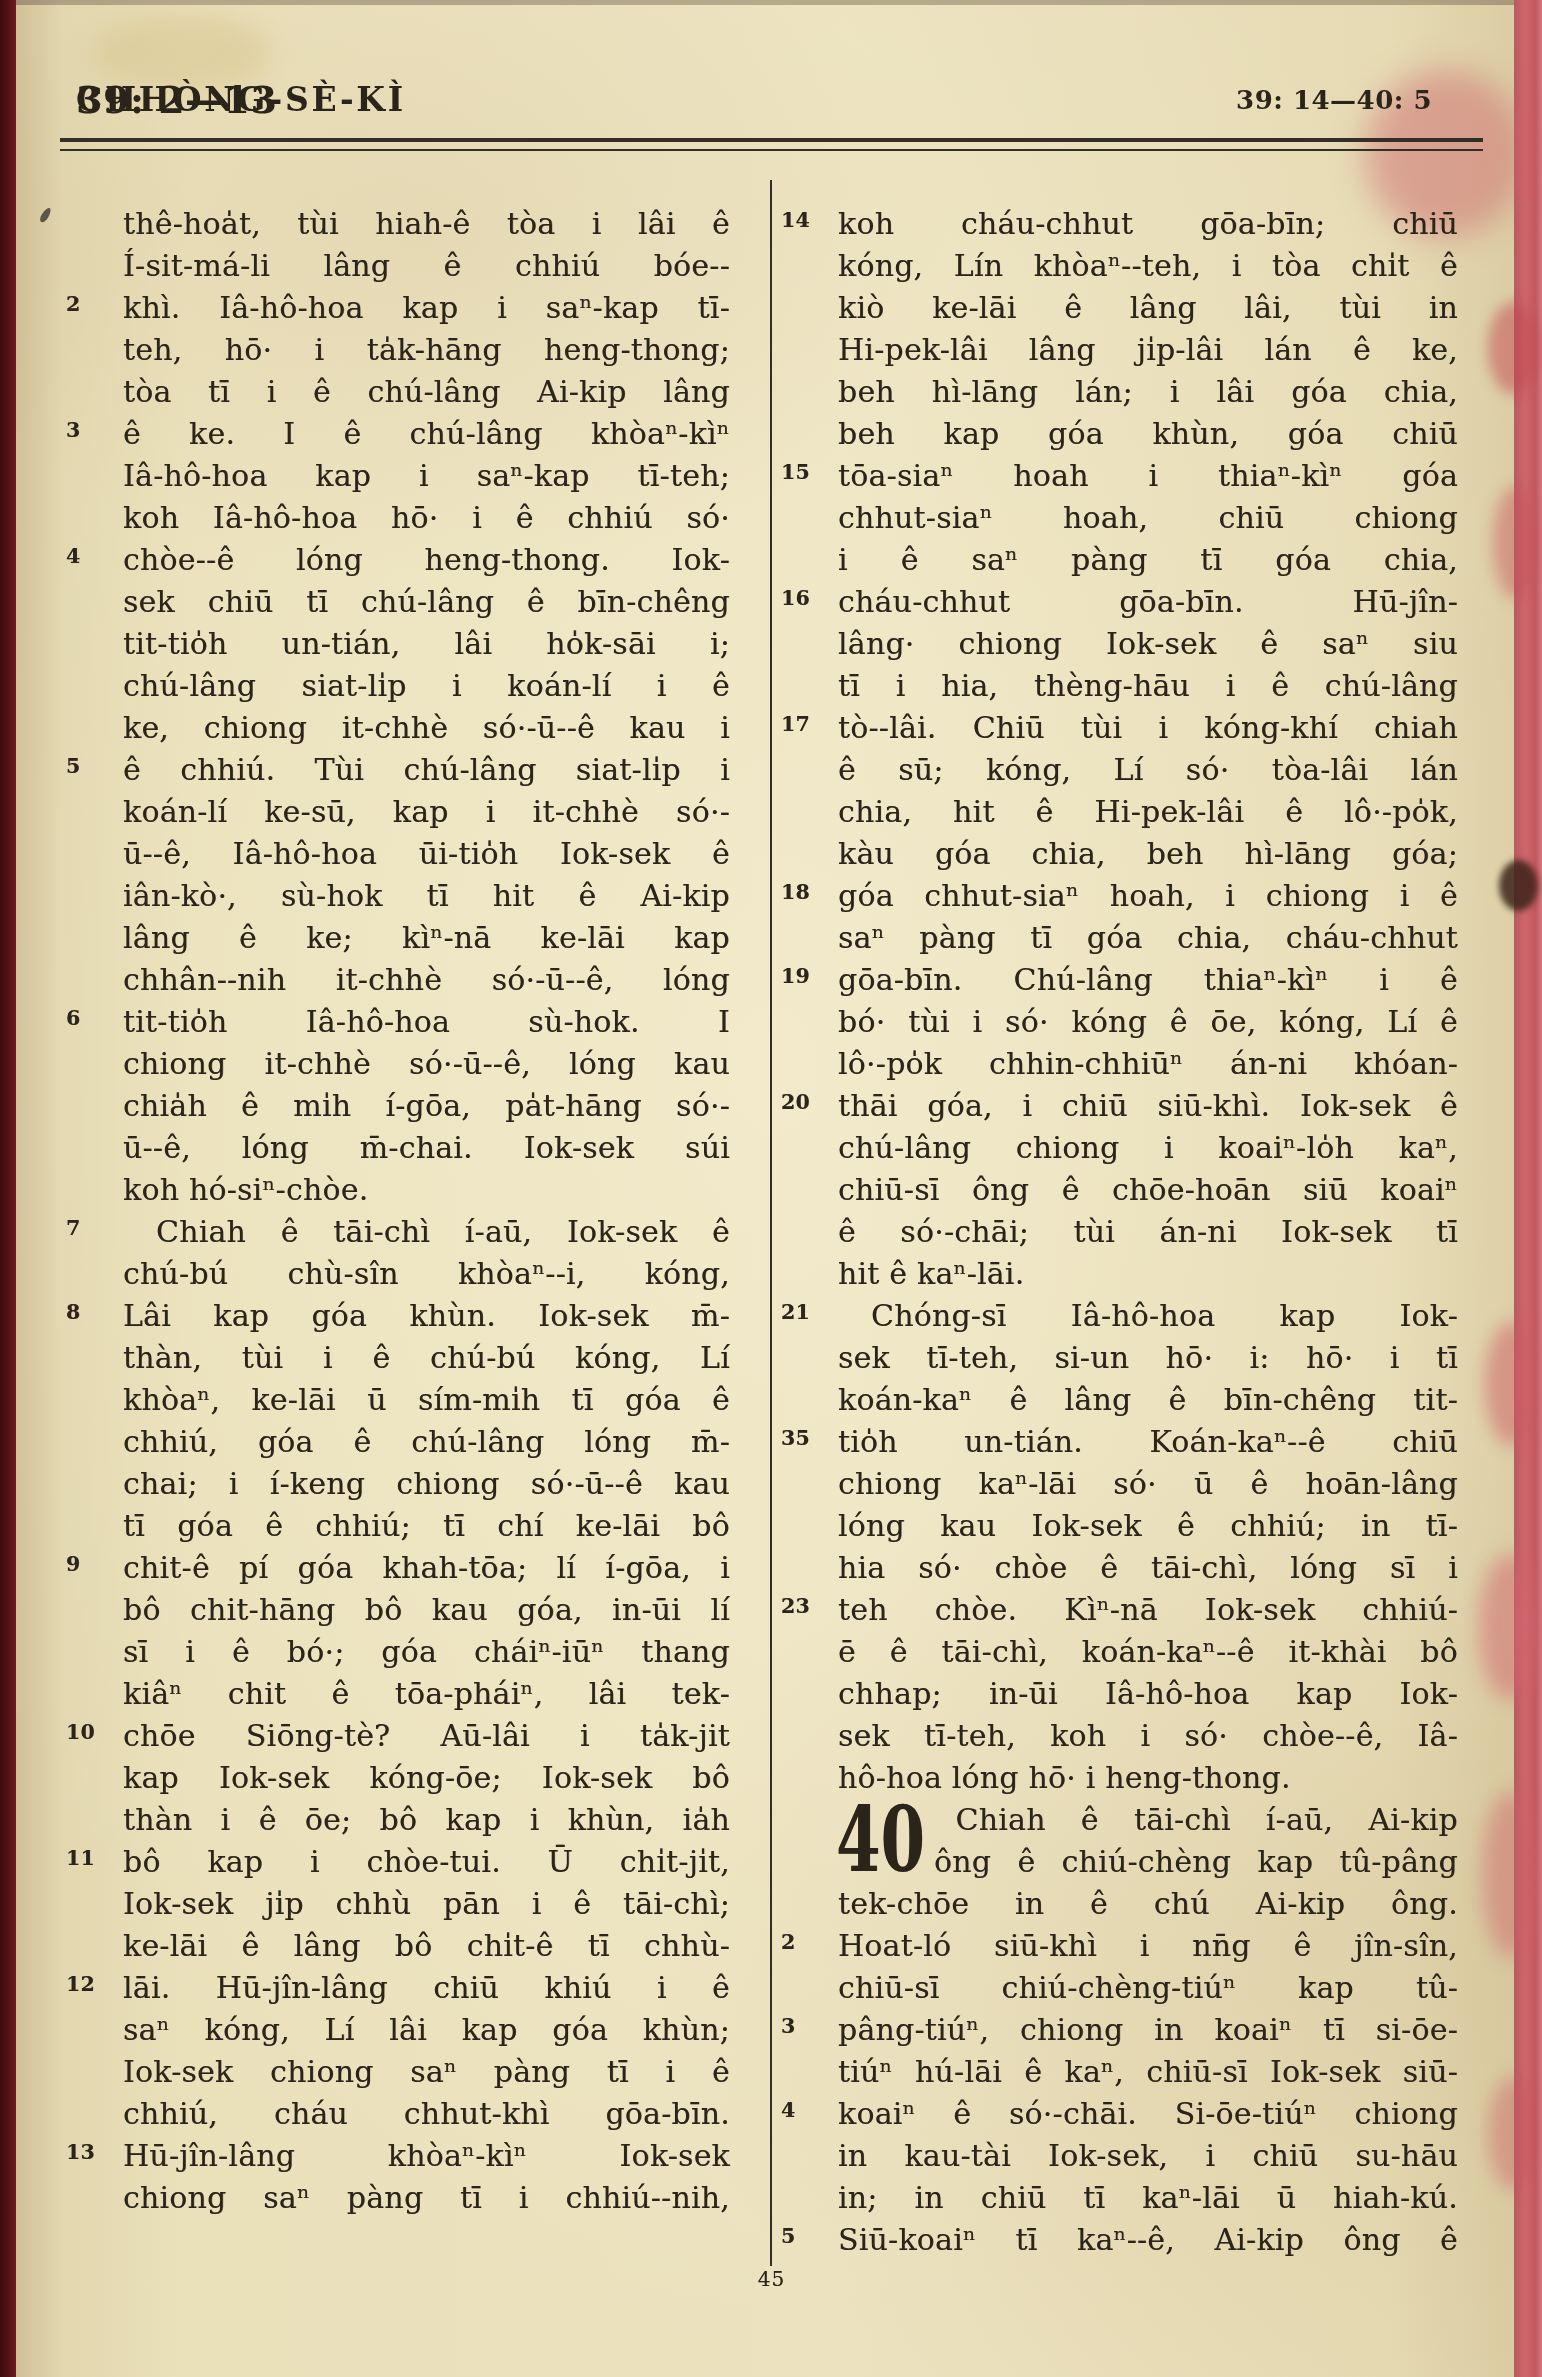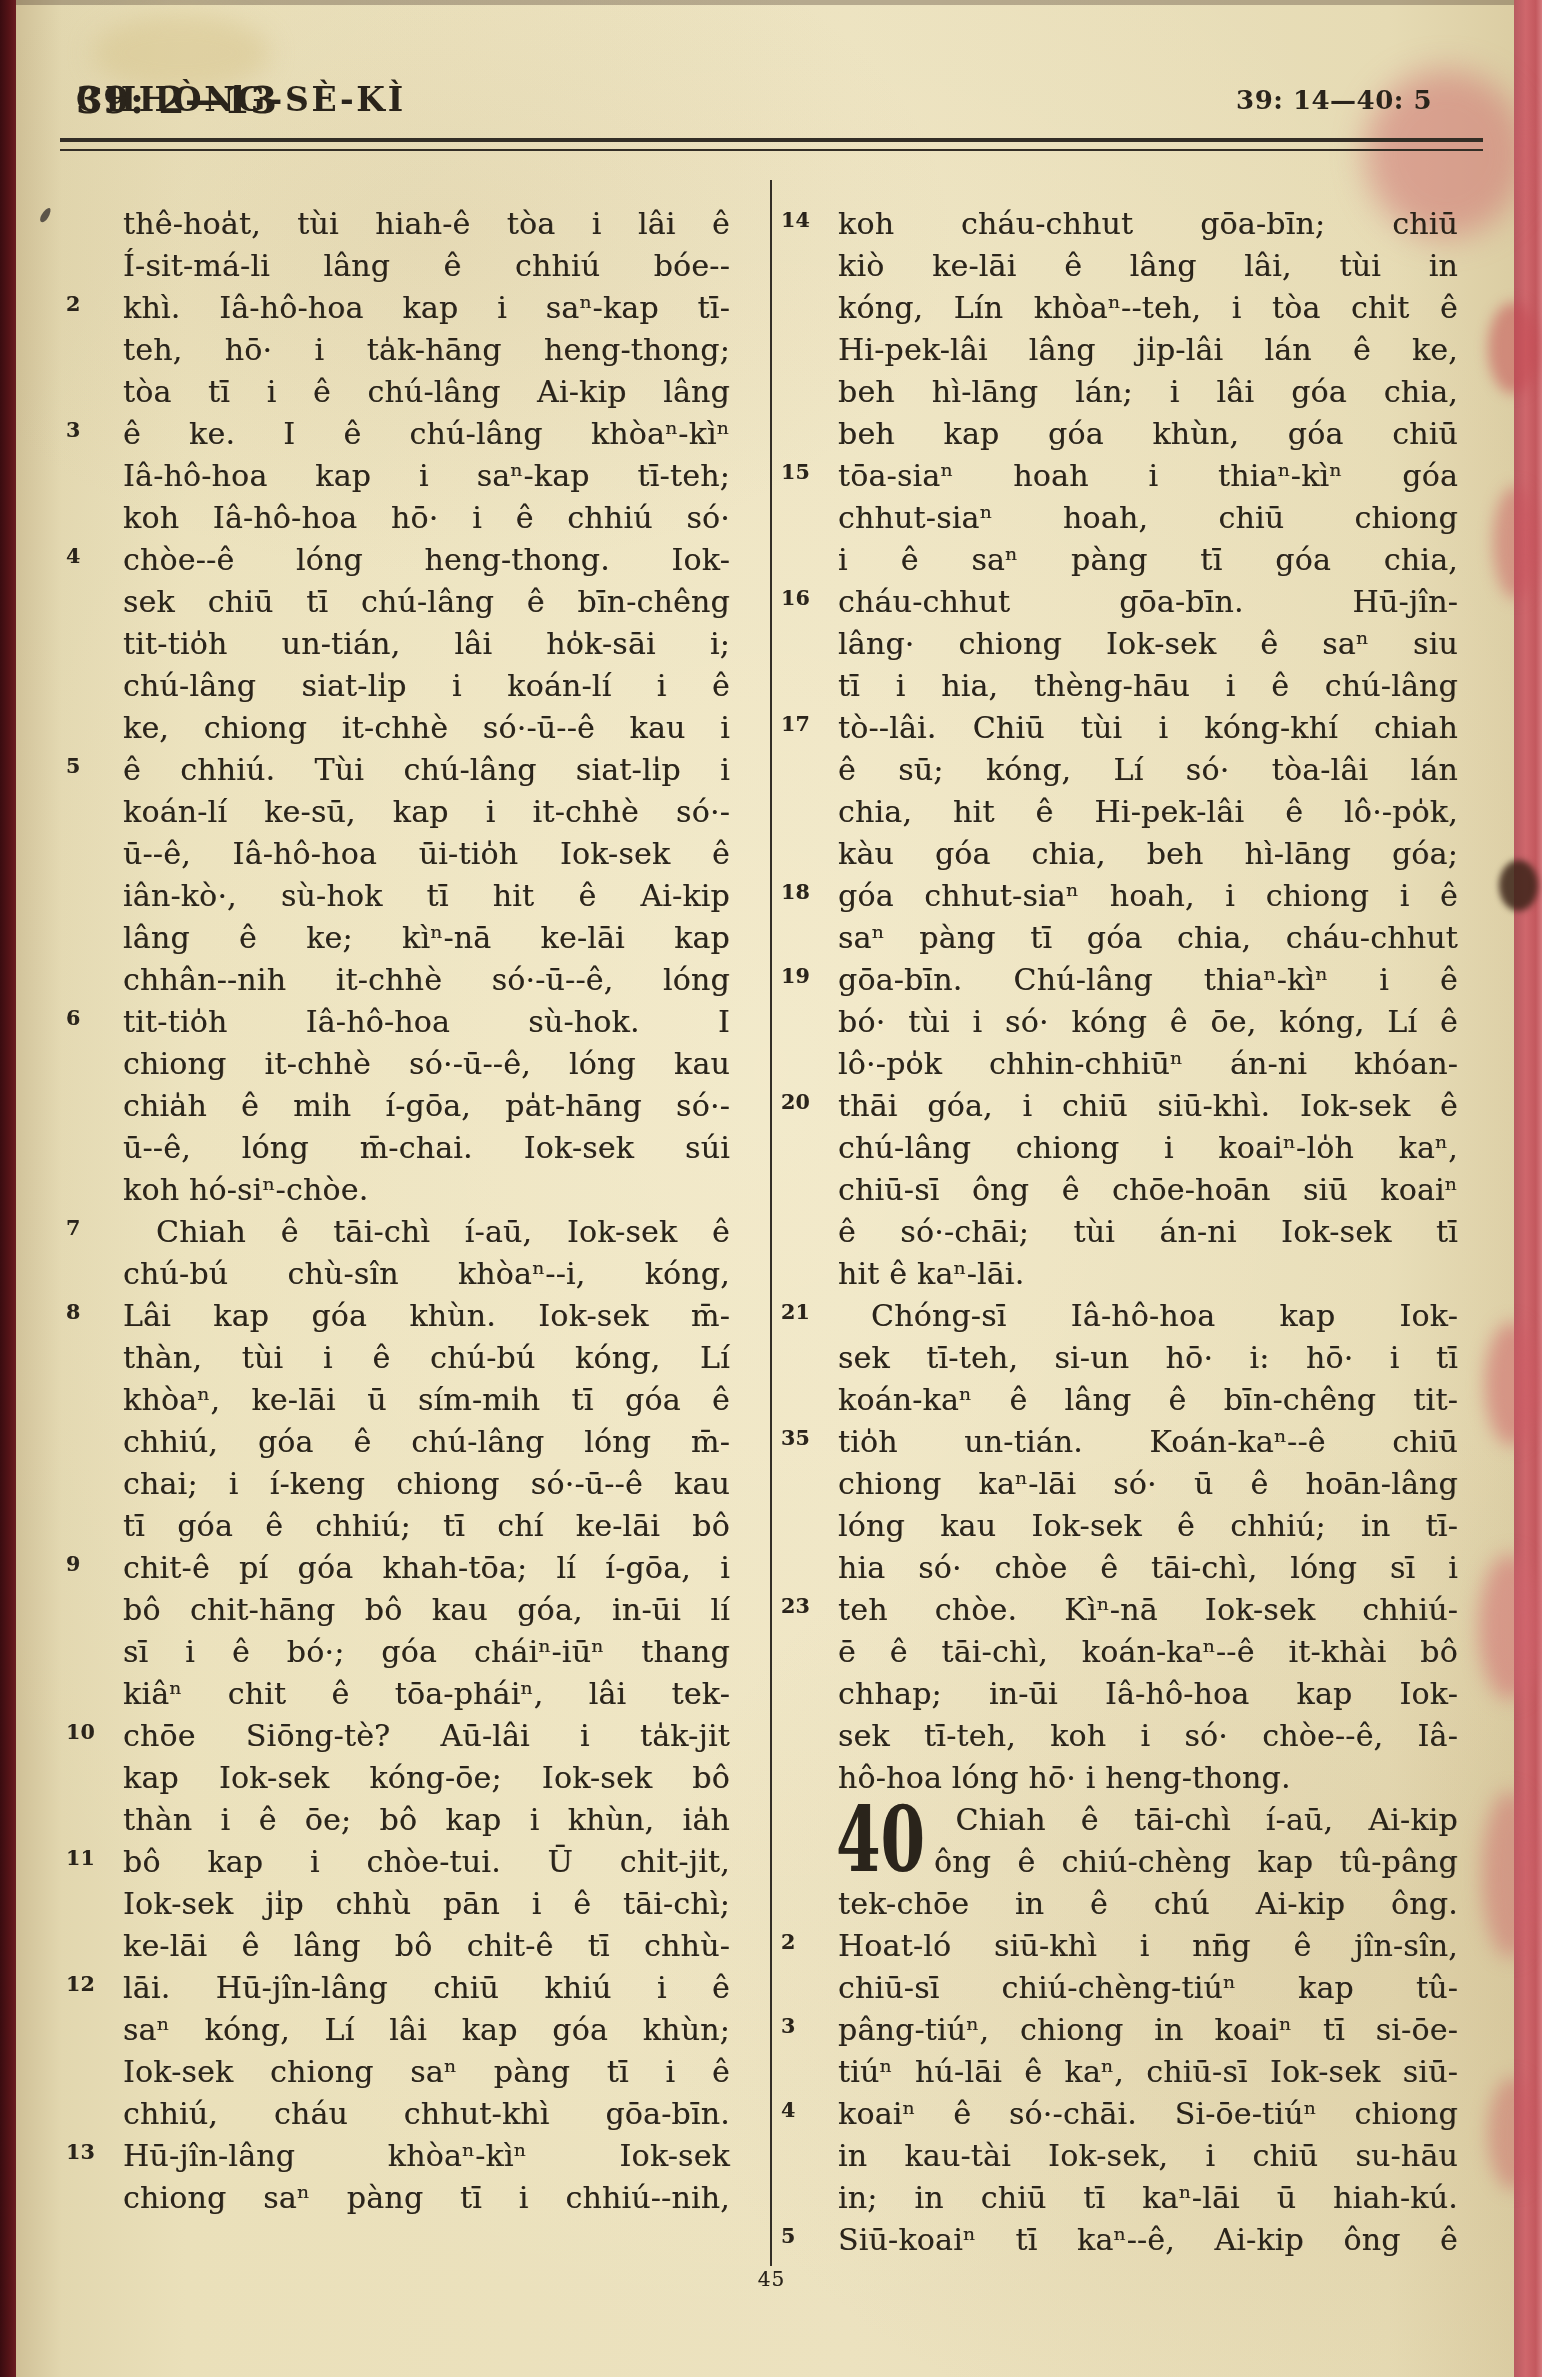--- a/index.html
+++ b/index.html
@@ -118,22 +118,22 @@
       <div class="line">ke-lāi ê lâng bô chi̍t-ê tī chhù-</div>
       <div class="line"><span class="vnum">12</span>lāi.  Hū-jîn-lâng chiū khiú i ê</div>
       <div class="line">saⁿ kóng, Lí lâi kap góa khùn;</div>
       <div class="line">Iok-sek chiong saⁿ pàng tī i ê</div>
       <div class="line">chhiú, cháu chhut-khì gōa-bīn.</div>
       <div class="line"><span class="vnum">13</span>Hū-jîn-lâng  khòaⁿ-kìⁿ  Iok-sek</div>
       <div class="line">chiong saⁿ pàng tī i chhiú--nih,</div>
     </div>
   <div class="col col-r">
       <div class="line"><span class="vnum">14</span>koh cháu-chhut gōa-bīn; chiū</div>
+      <div class="line">kóng, Lín khòaⁿ--teh, i tòa chi̍t ê</div>
       <div class="line">kiò ke-lāi ê lâng lâi, tùi in</div>
-      <div class="line">kóng, Lín khòaⁿ--teh, i tòa chi̍t ê</div>
       <div class="line">Hi-pek-lâi lâng ji̍p-lâi lán ê ke,</div>
       <div class="line">beh hì-lāng lán; i lâi góa chia,</div>
       <div class="line">beh kap góa khùn, góa chiū</div>
       <div class="line"><span class="vnum">15</span>tōa-siaⁿ hoah i thiaⁿ-kìⁿ góa</div>
       <div class="line">chhut-siaⁿ hoah, chiū chiong</div>
       <div class="line">i ê saⁿ pàng tī góa chia,</div>
       <div class="line"><span class="vnum">16</span>cháu-chhut gōa-bīn.  Hū-jîn-</div>
       <div class="line">lâng· chiong Iok-sek ê saⁿ siu</div>
       <div class="line">tī i hia, thèng-hāu i ê chú-lâng</div>
       <div class="line"><span class="vnum">17</span>tò--lâi.  Chiū tùi i kóng-khí chiah</div>

